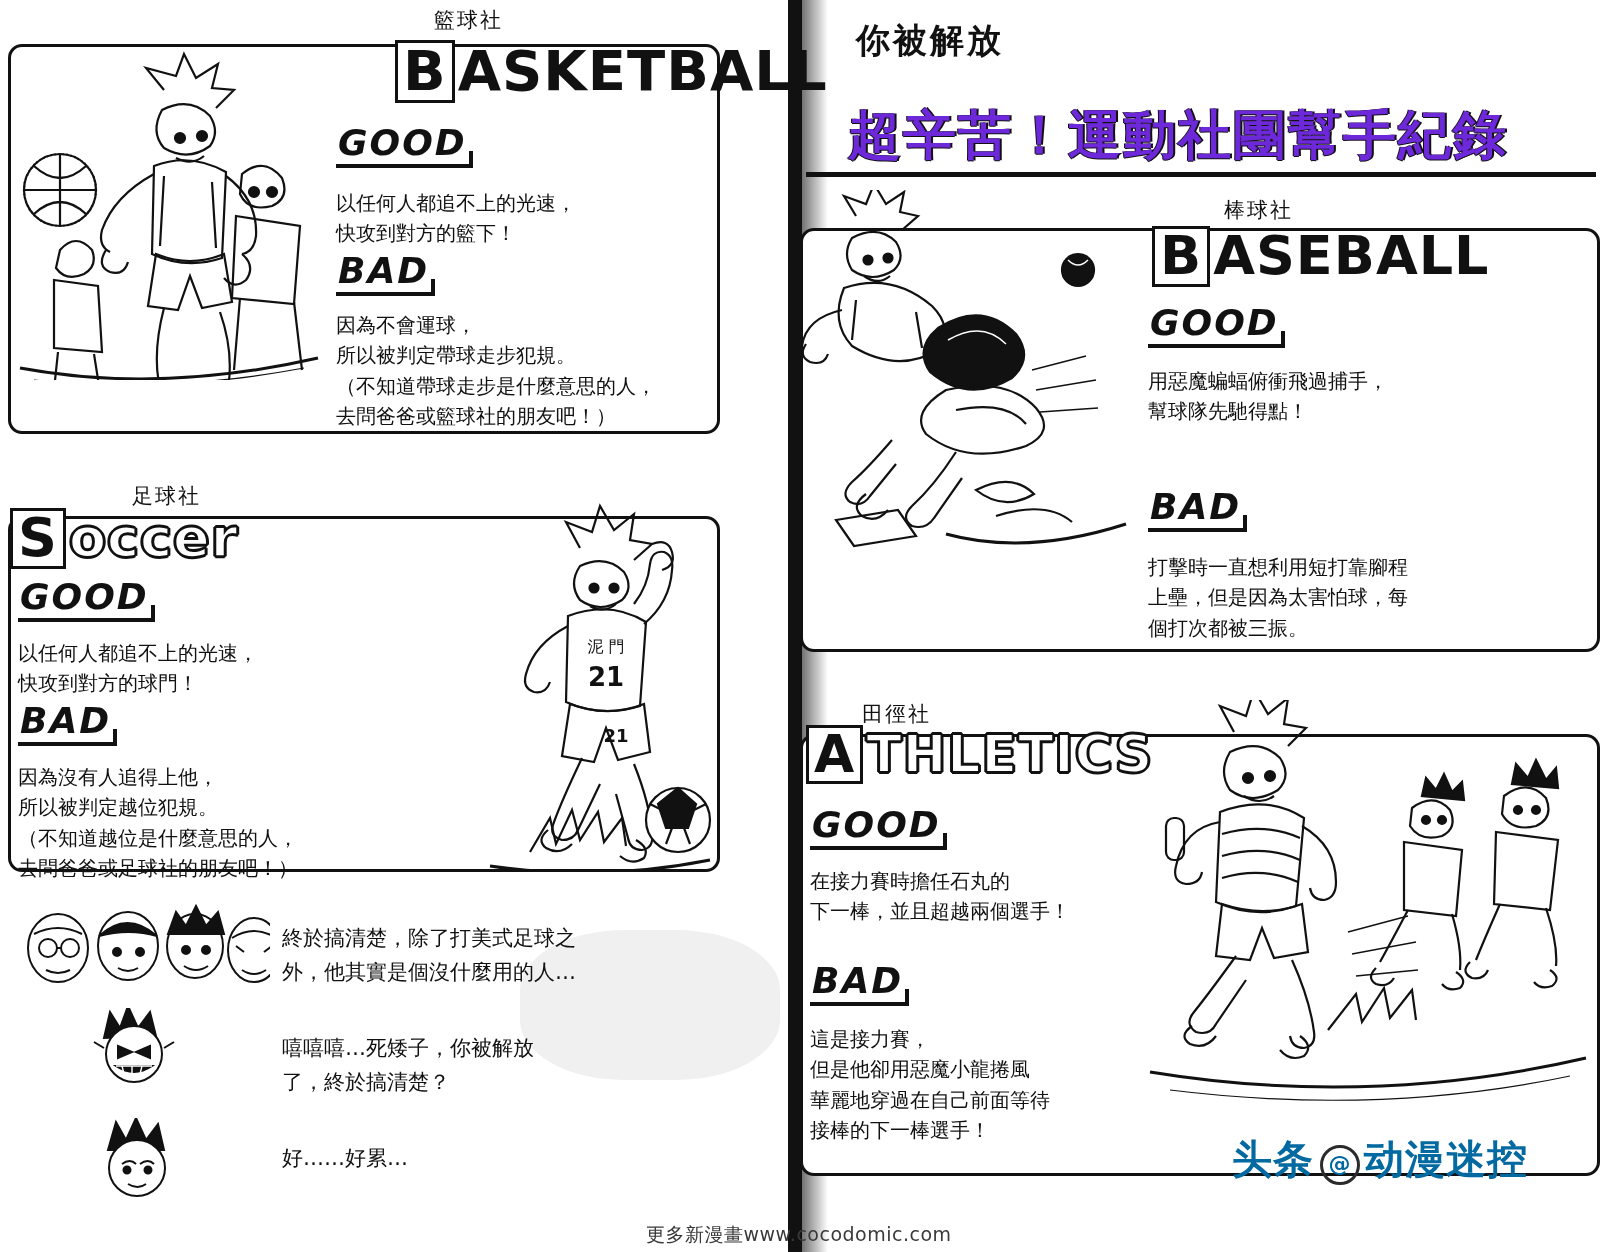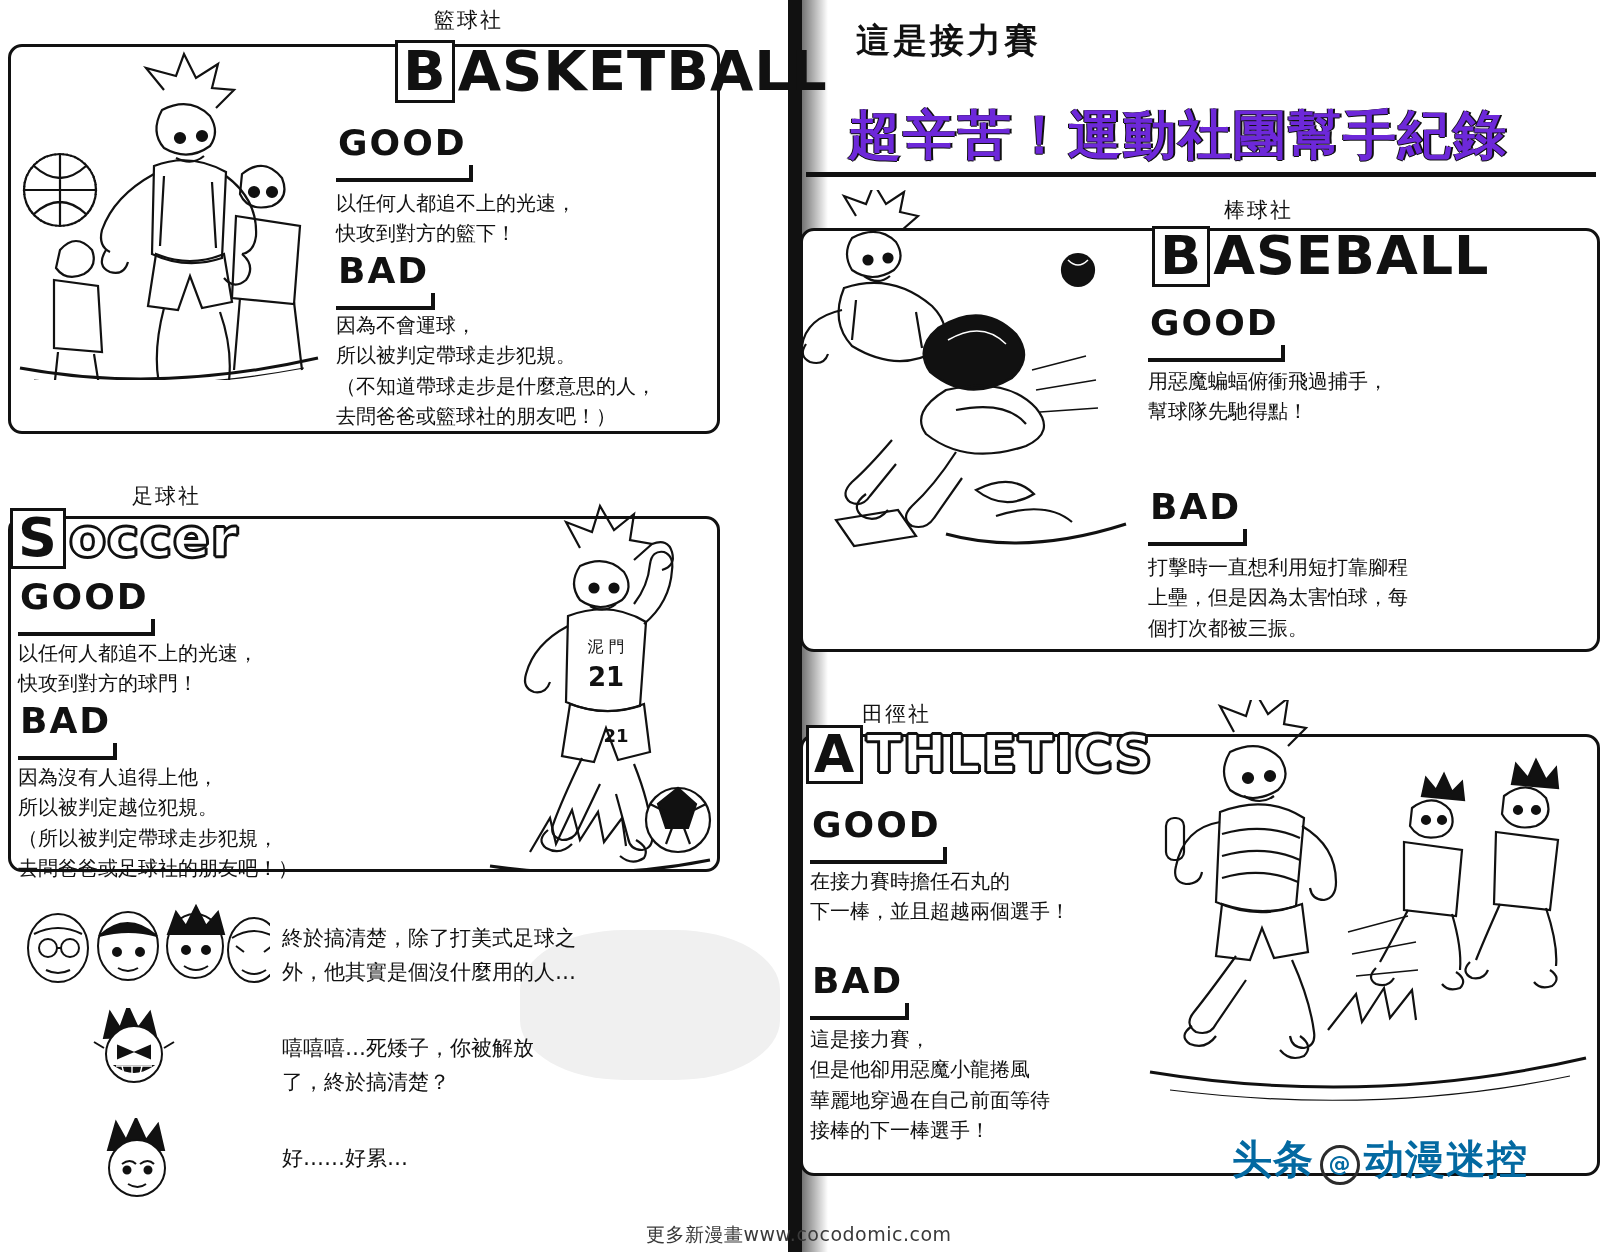--- a/index.html
+++ b/index.html
@@ -71,23 +71,24 @@
        2px 0 0 #111, -2px 0 0 #111, 0 2px 0 #111, 0 -2px 0 #111;
     text-align: right;
   }
   .label-good, .label-bad {
     position: absolute;
     font-weight: bold;
     font-size: 36px;
     color: #111;
     letter-spacing: 2px;
     border-bottom: 4px solid #111;
-    padding: 0 2px 16px 2px;
+    padding: 0 2px 2px 2px;
     line-height: 1.05;
     white-space: nowrap;
+    font-style: italic;
   }
   .label-good::after, .label-bad::after {
     content: "";
     position: absolute;
     right: -4px;
     bottom: -4px;
     width: 4px;
     height: 17px;
     background: #111;
   }
@@ -176,21 +177,21 @@
 
 <div id="page">
 
   <div class="tone" style="left:420px;top:60px;width:300px;height:120px;"></div>
   <div class="tone" style="left:1280px;top:280px;width:260px;height:200px;"></div>
   <div class="tone" style="left:520px;top:930px;width:260px;height:150px;"></div>
 
   <div class="spine" style="left:788px;"></div>
   <div class="spine-shade" style="left:802px;"></div>
 
-  <div class="author-name" style="left:856px;top:18px;">這是接力賽</div>
+  <div class="author-name" style="left:856px;top:18px;">你被解放</div>
   <div class="main-title" style="left:848px;top:100px;">超辛苦！運動社團幫手紀錄</div>
   <div class="title-rule" style="left:806px;top:172px;width:790px;"></div>
 
   <div class="club-tab" style="left:434px;top:6px;">籃球社</div>
   <div class="panel" style="left:8px;top:44px;width:712px;width:712px;height:390px;"></div>
 
   <div class="sport-title" style="left:355px;top:38px;font-size:56px;padding-left:40px;">
     <span class="big">B</span><span>ASKETBALL</span>
   </div>
 
@@ -253,21 +254,21 @@
     <span class="big" style="color:#fff;-webkit-text-stroke:0;text-shadow:none;color:#111;">S</span><span>occer</span>
   </div>
 
   <div class="label-good" style="left:18px;top:578px;">GOOD</div>
   <div class="body-text" style="left:18px;top:638px;width:360px;">以任何人都追不上的光速，
 快攻到對方的球門！</div>
 
   <div class="label-bad" style="left:18px;top:702px;">BAD</div>
   <div class="body-text" style="left:18px;top:762px;width:380px;">因為沒有人追得上他，
 所以被判定越位犯規。
-（所以被判定帶球走步犯規，
+（不知道越位是什麼意思的人，
 去問爸爸或足球社的朋友吧！）</div>
 
   <div class="art" style="left:430px;top:500px;width:290px;height:372px;">
     <svg width="290" height="372" viewBox="0 0 290 372">
       <g fill="none" stroke="#111" stroke-width="2.2">
 
         <path d="M150 48 l-14 -26 l26 10 l8 -26 l14 24 l20 -16 l-4 26 l22 4 l-18 16"></path>
 
         <path d="M150 66 q26 -12 44 6 q10 16 -2 28 q-22 14 -42 0 q-12 -16 0 -34z"></path>
         <circle cx="164" cy="88" r="4.5" fill="#111"></circle>

